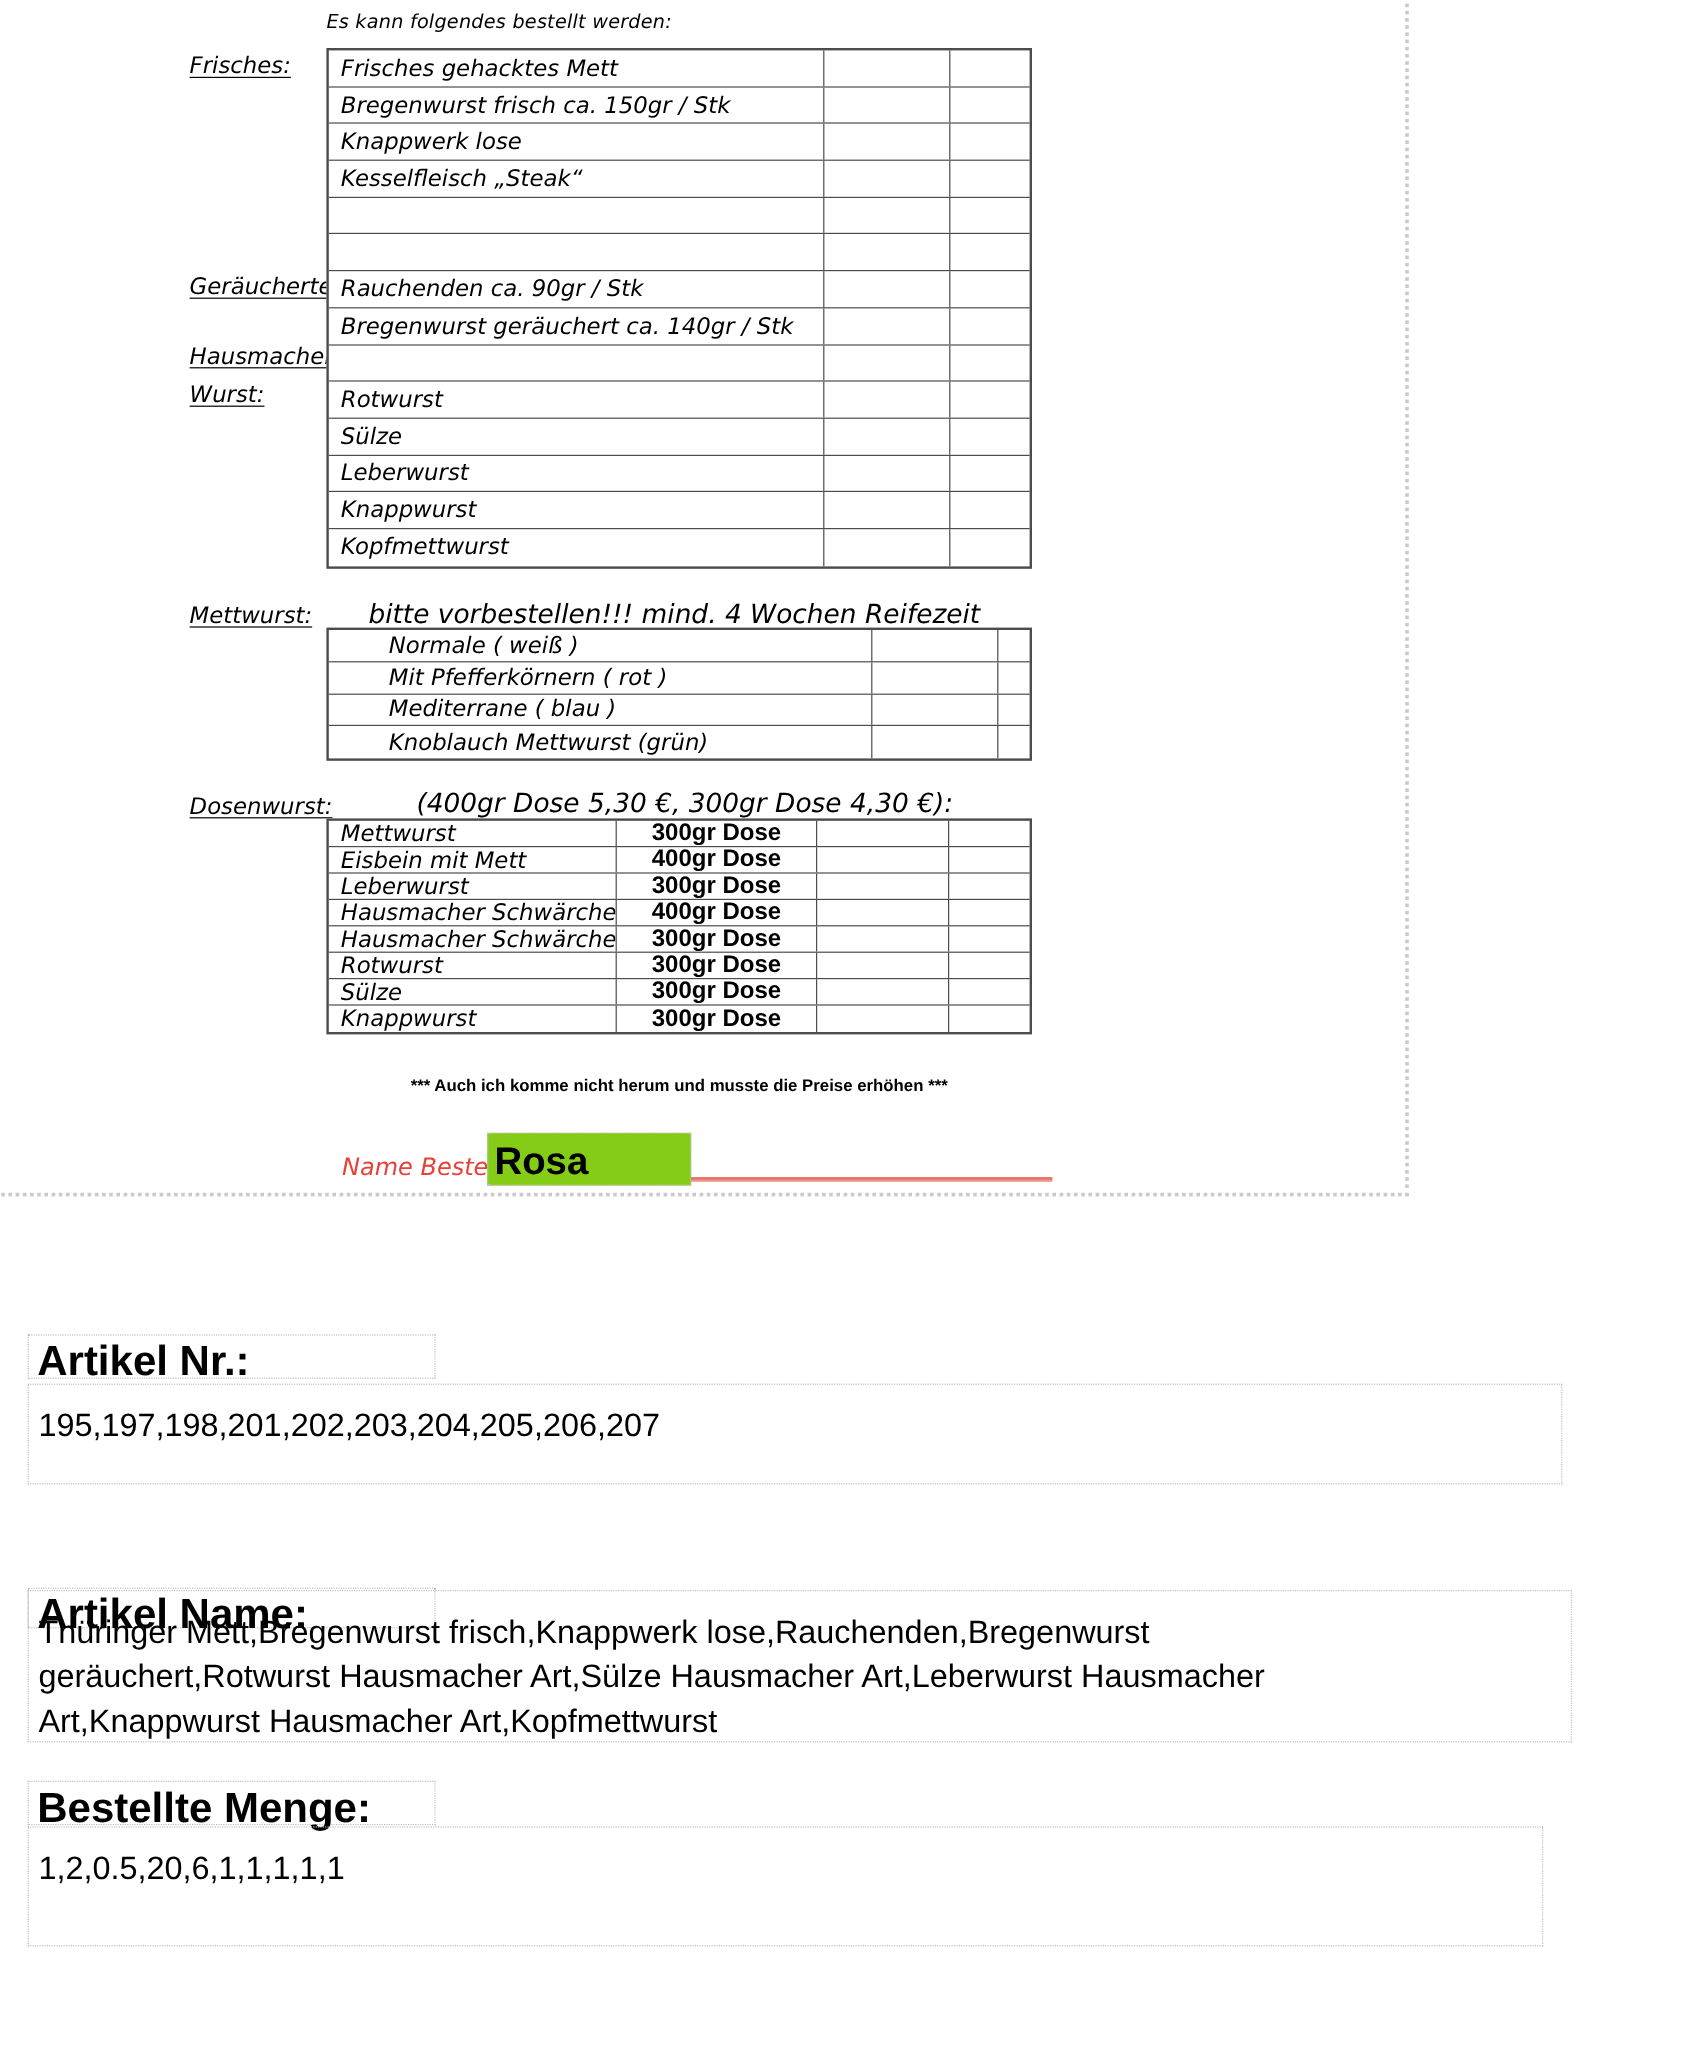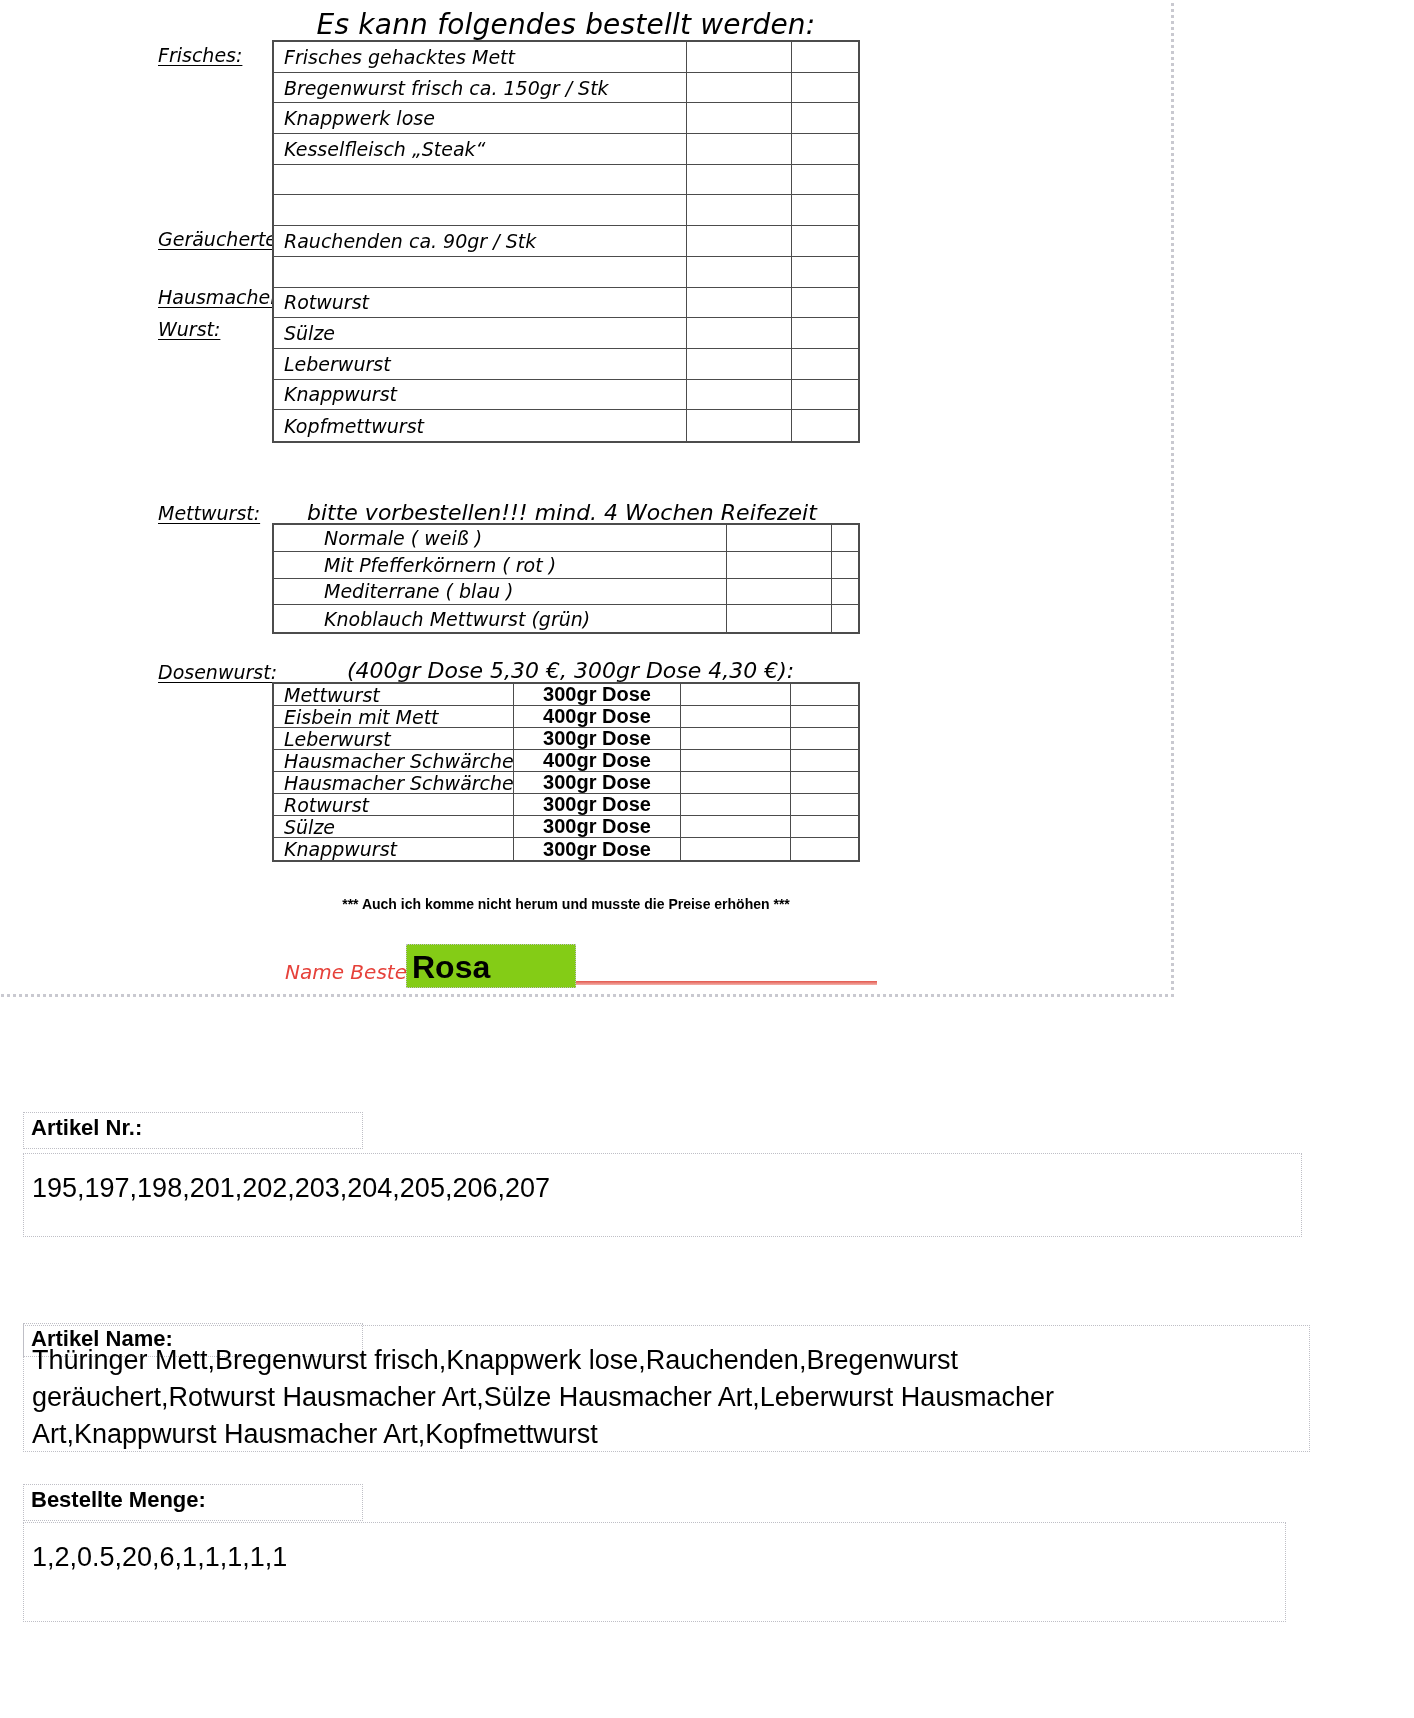--- a/index.html
+++ b/index.html
@@ -10,22 +10,22 @@
     font-family:"Liberation Sans", sans-serif; color:#000;
   }
   
   .doc-region {
     position:absolute; left:-4px; top:-4px; width:1178px; height:1001px;
     border-right:3px dotted #c9c9d0; border-bottom:3px dotted #c9c9d0;
   }
   .hand { font-family:"DejaVu Sans", sans-serif; font-style:italic; }
   .abs { position:absolute; }
 
-  .form-title { left:272px; top:8px; width:588px; text-align:center;
-    font-size:28px; letter-spacing:.2px; }
+  .form-title { left:272px; top:8px; width:588px; 
+    font-size:16px; letter-spacing:.2px; }
 
   .side-label { left:158px; font-size:19px; text-decoration:underline;
     text-underline-offset:3px; }
 
   .note { font-size:22px; }
 
   .table { position:absolute; left:272px; width:588px;
     border:2px solid #4c4c4c; background:#fff; }
   .trow { display:grid; border-bottom:1.5px solid #4c4c4c; }
   .trow:last-child { border-bottom:none; }
@@ -45,21 +45,21 @@
     font-size:14px; font-weight:bold; }
 
   .orderer-label { left:285px; top:960px; font-size:20px; color:#e6413a; }
   .orderer-field { left:406px; top:944px; width:170px; height:44px;
     border:1.5px dotted #bfbfc6; font-weight:bold; font-size:32px;
     padding:4px 0 0 5px; background:#84cc16; }
   .signature-line { left:408px; top:981px; width:469px; height:4px;
     background:linear-gradient(#e2574c, #f5b1aa); }
 
   .field-label-box { left:23px; width:340px; height:37px;
-    border:1.5px dotted #bfbfc6; font-weight:bold; font-size:22px;
+    border:1.5px dotted #bfbfc6; font-weight:bold; font-size:35px;
     padding:2px 0 0 7px; }
   .field-value-box { left:23px; border:1.5px dotted #bfbfc6;
     font-size:27px; padding:5px 0 0 8px; line-height:37px; }
   .field-value-box .val { max-width:1130px; display:block;margin-top:11px; }
 </style>
 </head>
 <body>
 
 <div class="page">
 
@@ -104,20 +104,25 @@
         <div class="tcell"></div>
         <div class="tcell"></div>
         <div class="tcell"></div>
       </div>
       <div class="trow">
         <div class="tcell">Rauchenden ca. 90gr / Stk</div>
         <div class="tcell"></div>
         <div class="tcell"></div>
       </div>
       <div class="trow">
+        <div class="tcell">Bregenwurst geräuchert ca. 140gr / Stk</div>
+        <div class="tcell"></div>
+        <div class="tcell"></div>
+      </div>
+      <div class="trow">
         <div class="tcell"></div>
         <div class="tcell"></div>
         <div class="tcell"></div>
       </div>
       <div class="trow">
         <div class="tcell">Rotwurst</div>
         <div class="tcell"></div>
         <div class="tcell"></div>
       </div>
       <div class="trow">

